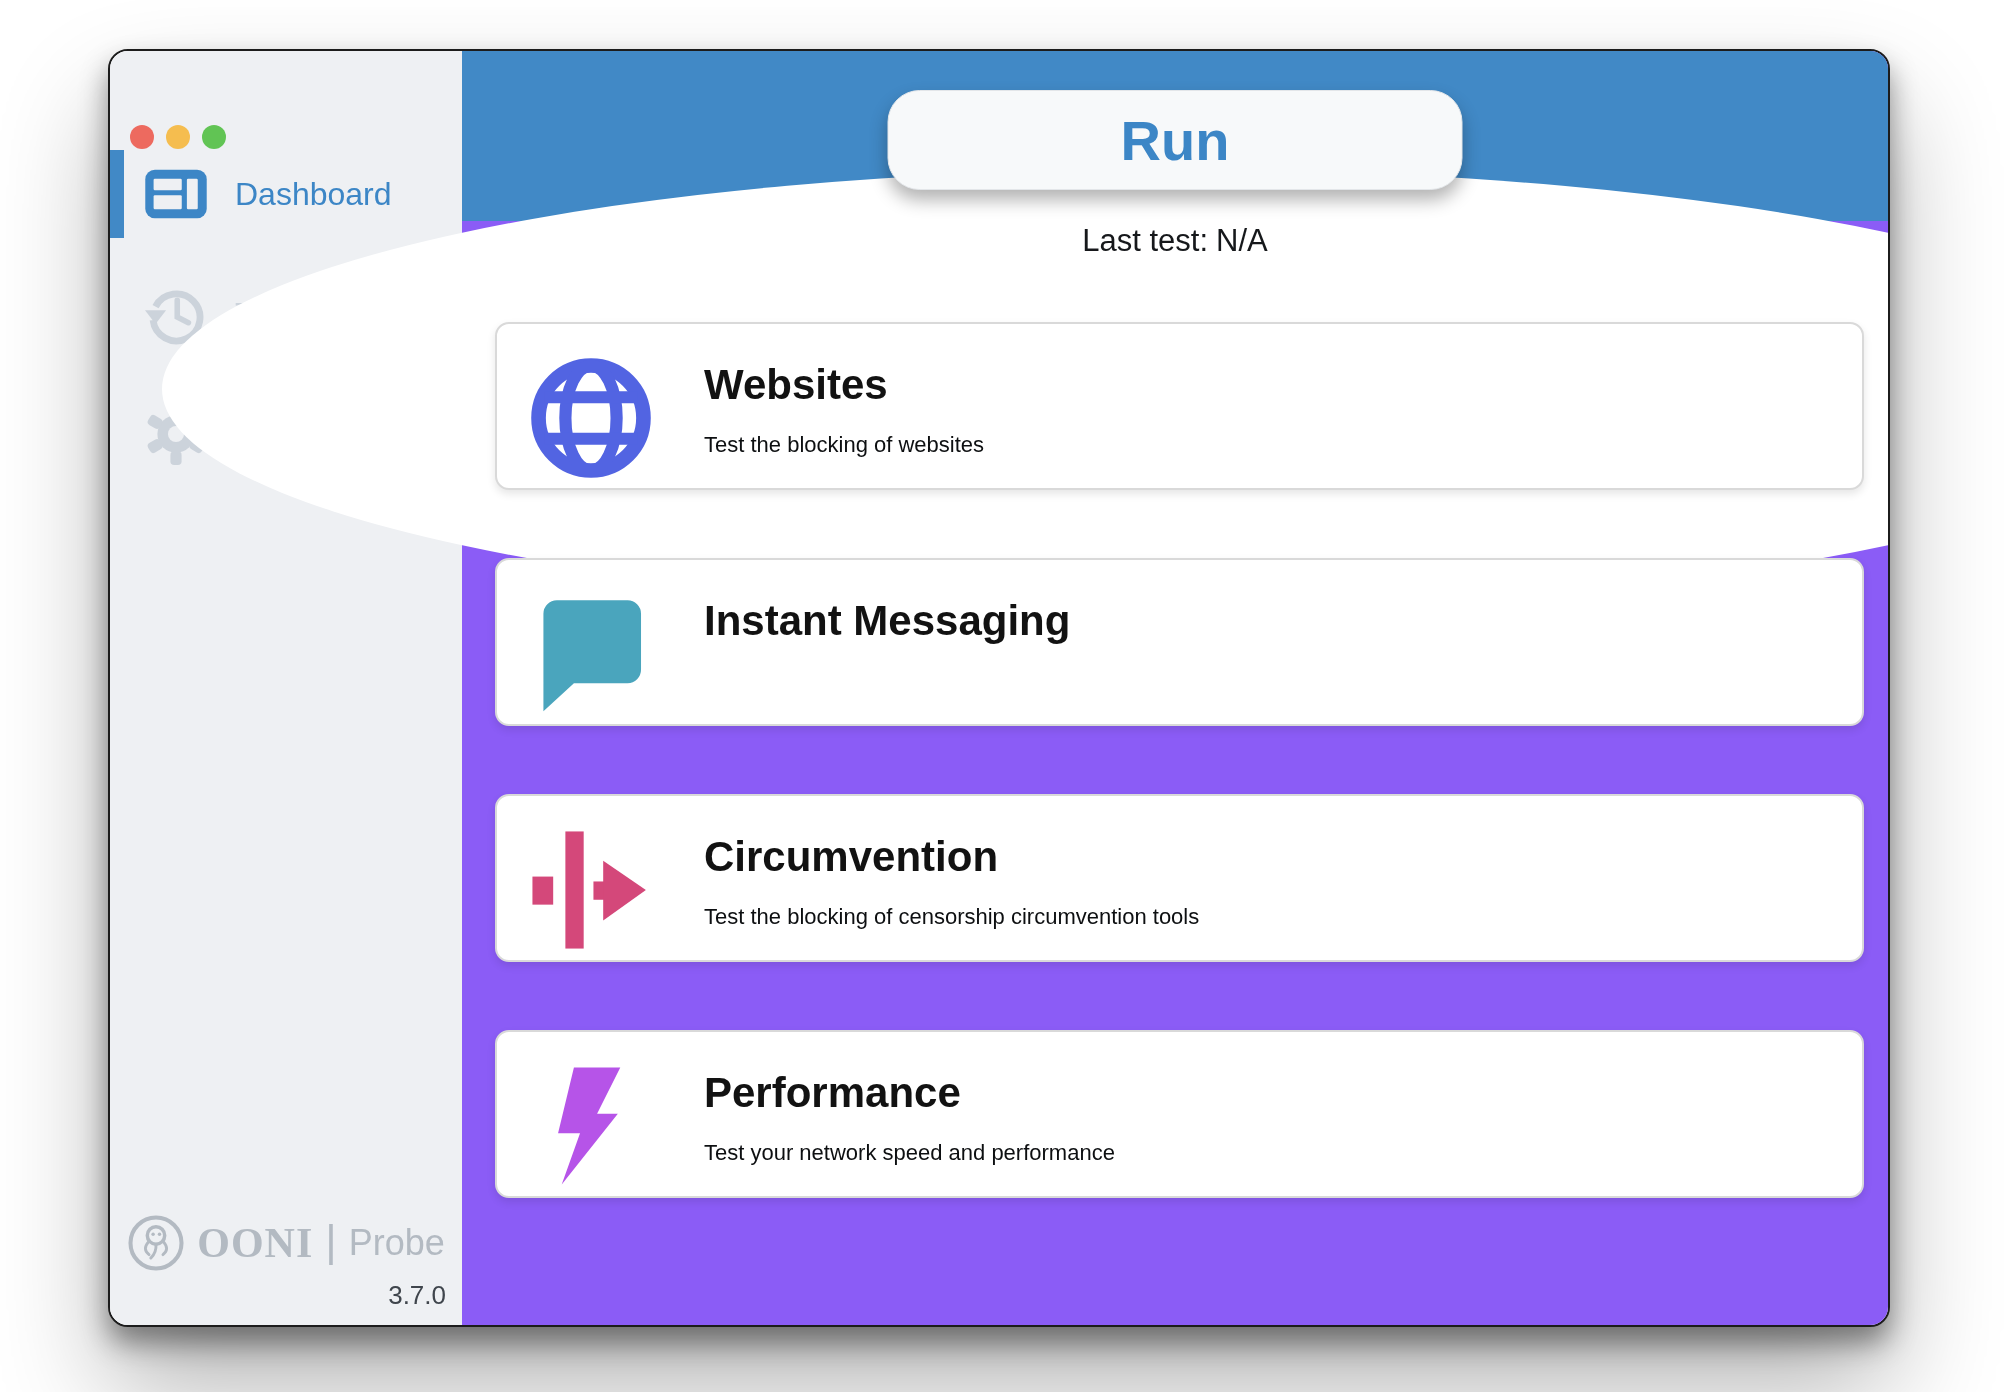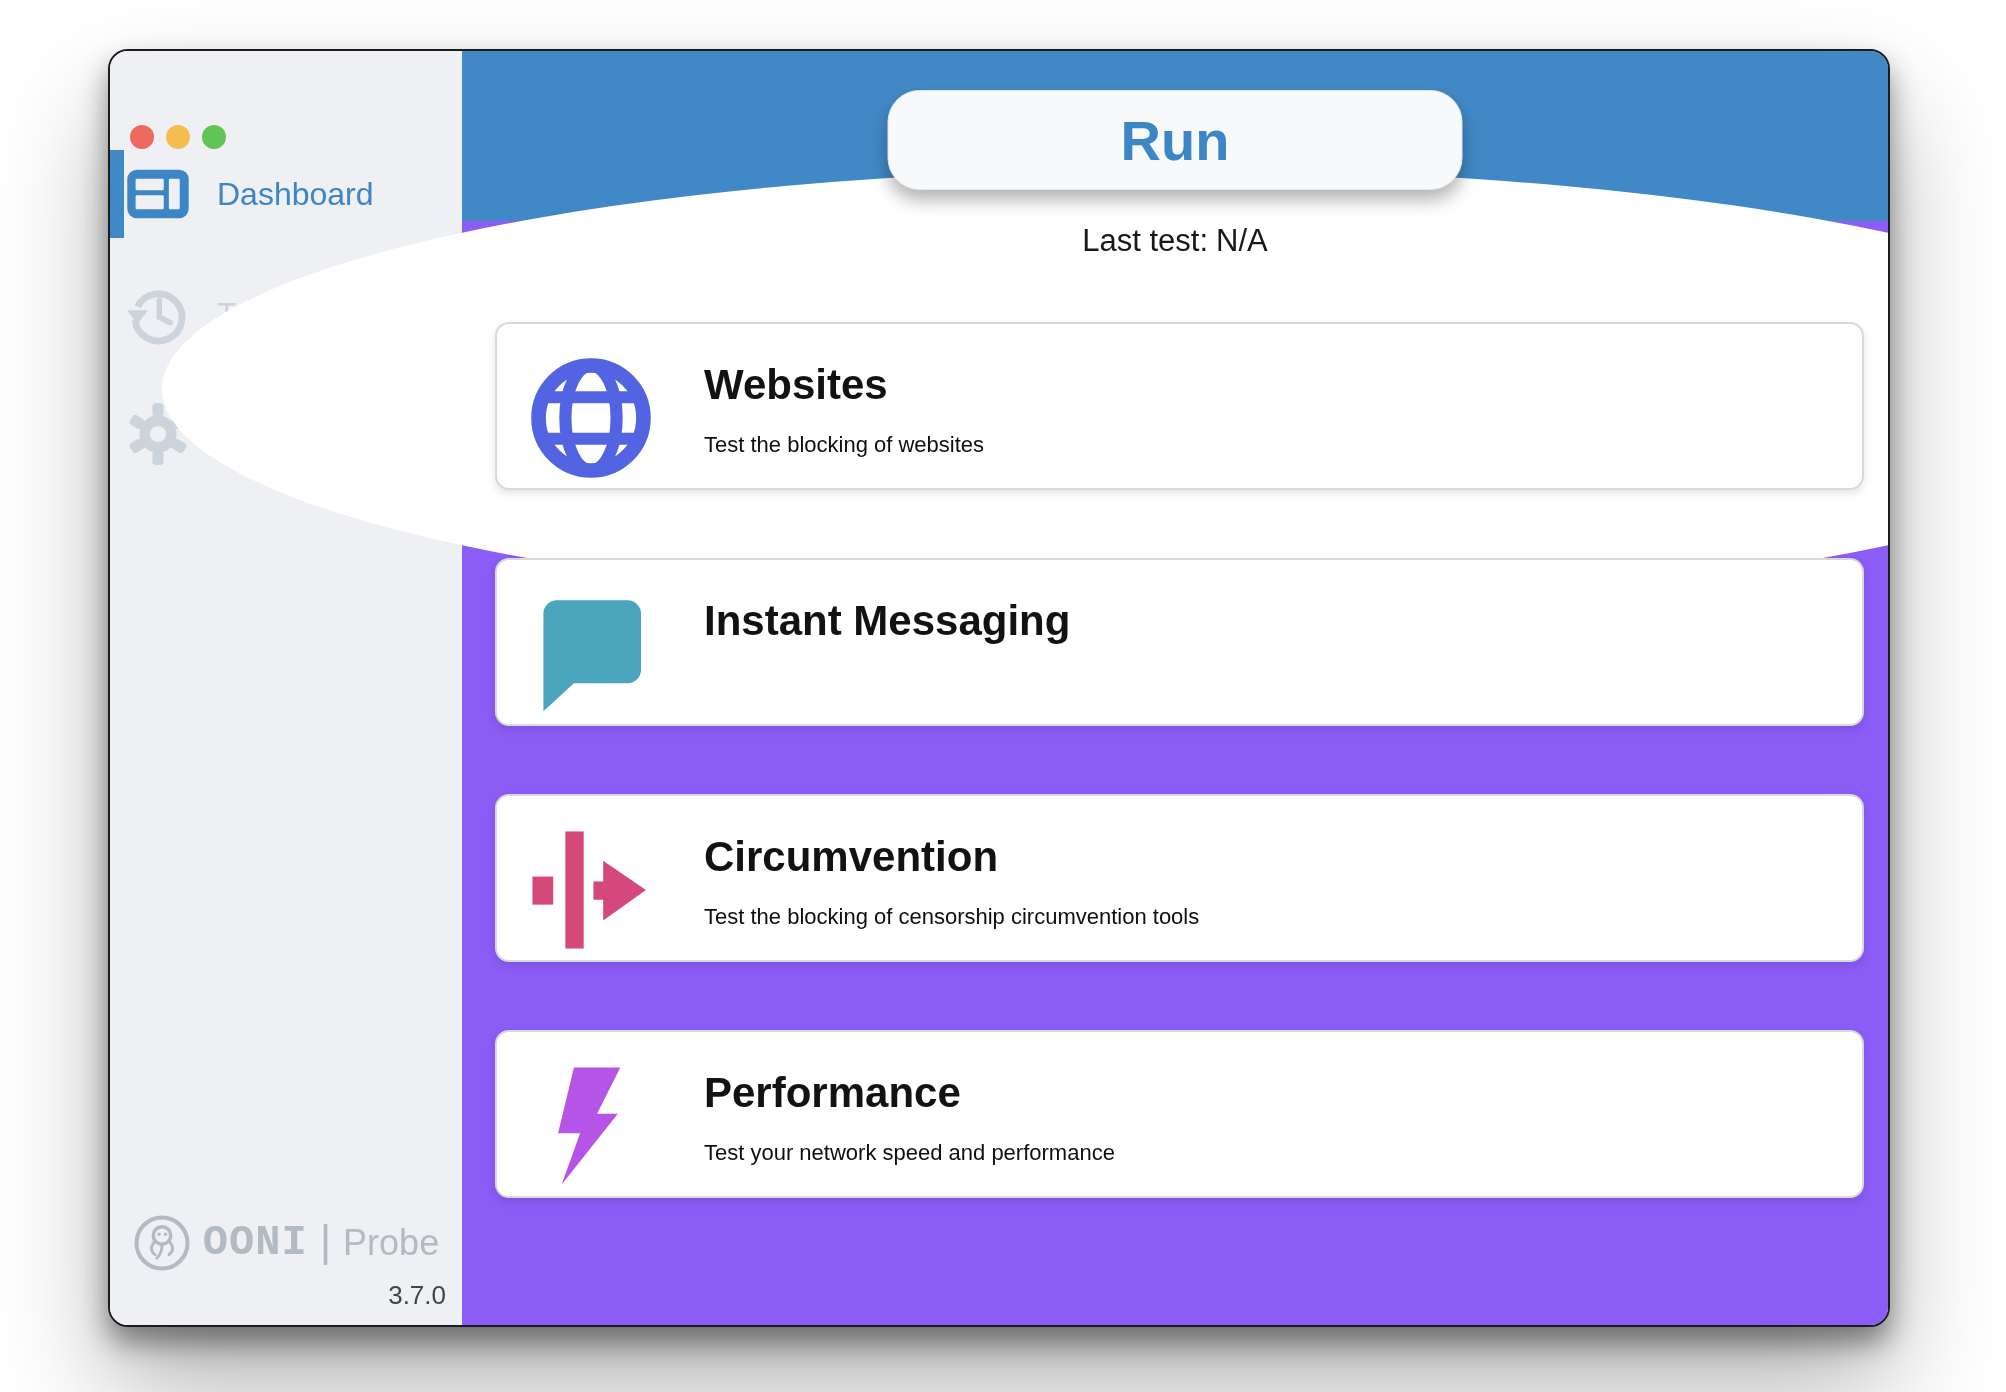--- a/index.html
+++ b/index.html
@@ -22,34 +22,34 @@
     position:relative; width:352px; flex:0 0 352px; background:#eef0f3;
   }
   .traffic { position:absolute; top:74px; left:20px; display:flex; gap:12px; }
   .light { width:24px; height:24px; border-radius:50%; }
   .light.red { background:#ed6a5f; }
   .light.yellow { background:#f5bd4f; }
   .light.green { background:#61c454; }
   .nav { position:absolute; top:98px; left:0; right:0; }
   .nav-item {
     position:relative; height:90px; margin-bottom:30px;
-    display:flex; align-items:center; gap:26px; padding-left:15px; cursor:pointer;
+    display:flex; align-items:center; gap:26px; padding-left:33px; cursor:pointer;
   }
   .nav-item .bar { display:none; }
   .nav-item.active .bar {
     display:block; position:absolute; left:0; top:1px; width:14px; height:88px;
     background:#4189c6;
   }
   .nav-icon { width:66px; height:66px; flex:0 0 66px; display:flex; align-items:center; justify-content:center; }
   .nav-label { font-size:32px; color:#ccd3db; }
   .nav-item.active .nav-label { color:#3c86c6; }
   .side-footer { position:absolute; left:0; right:0; bottom:14px; padding:0 16px; }
   .logo-row { display:flex; align-items:center; justify-content:center; gap:12px; margin-bottom:8px; }
   .logo-mark { width:58px; height:58px; }
-  .brand { font-family:Liberation Mono, monospace; font-weight:700; font-size:42px; color:#b3bac2; letter-spacing:1px; }
+  .brand { font-family:Liberation Serif, serif; font-weight:700; font-size:42px; color:#b3bac2; letter-spacing:1px; }
   .logo-div { font-size:44px; font-weight:300; color:#b3bac2; transform:translateY(-2px); }
   .product { font-size:36px; font-weight:400; color:#b3bac2; }
   .version { text-align:right; font-size:26px; color:#3f454c; }
   
   .main { position:relative; flex:1 1 auto; background:#8b5cf6; }
   .band { position:absolute; top:0; left:0; right:0; height:170px; background:#4189c6; }
   .arc {
     position:absolute; top:118px; left:-300px; right:-300px; height:440px;
     background:#ffffff; border-radius:50%;
   }

